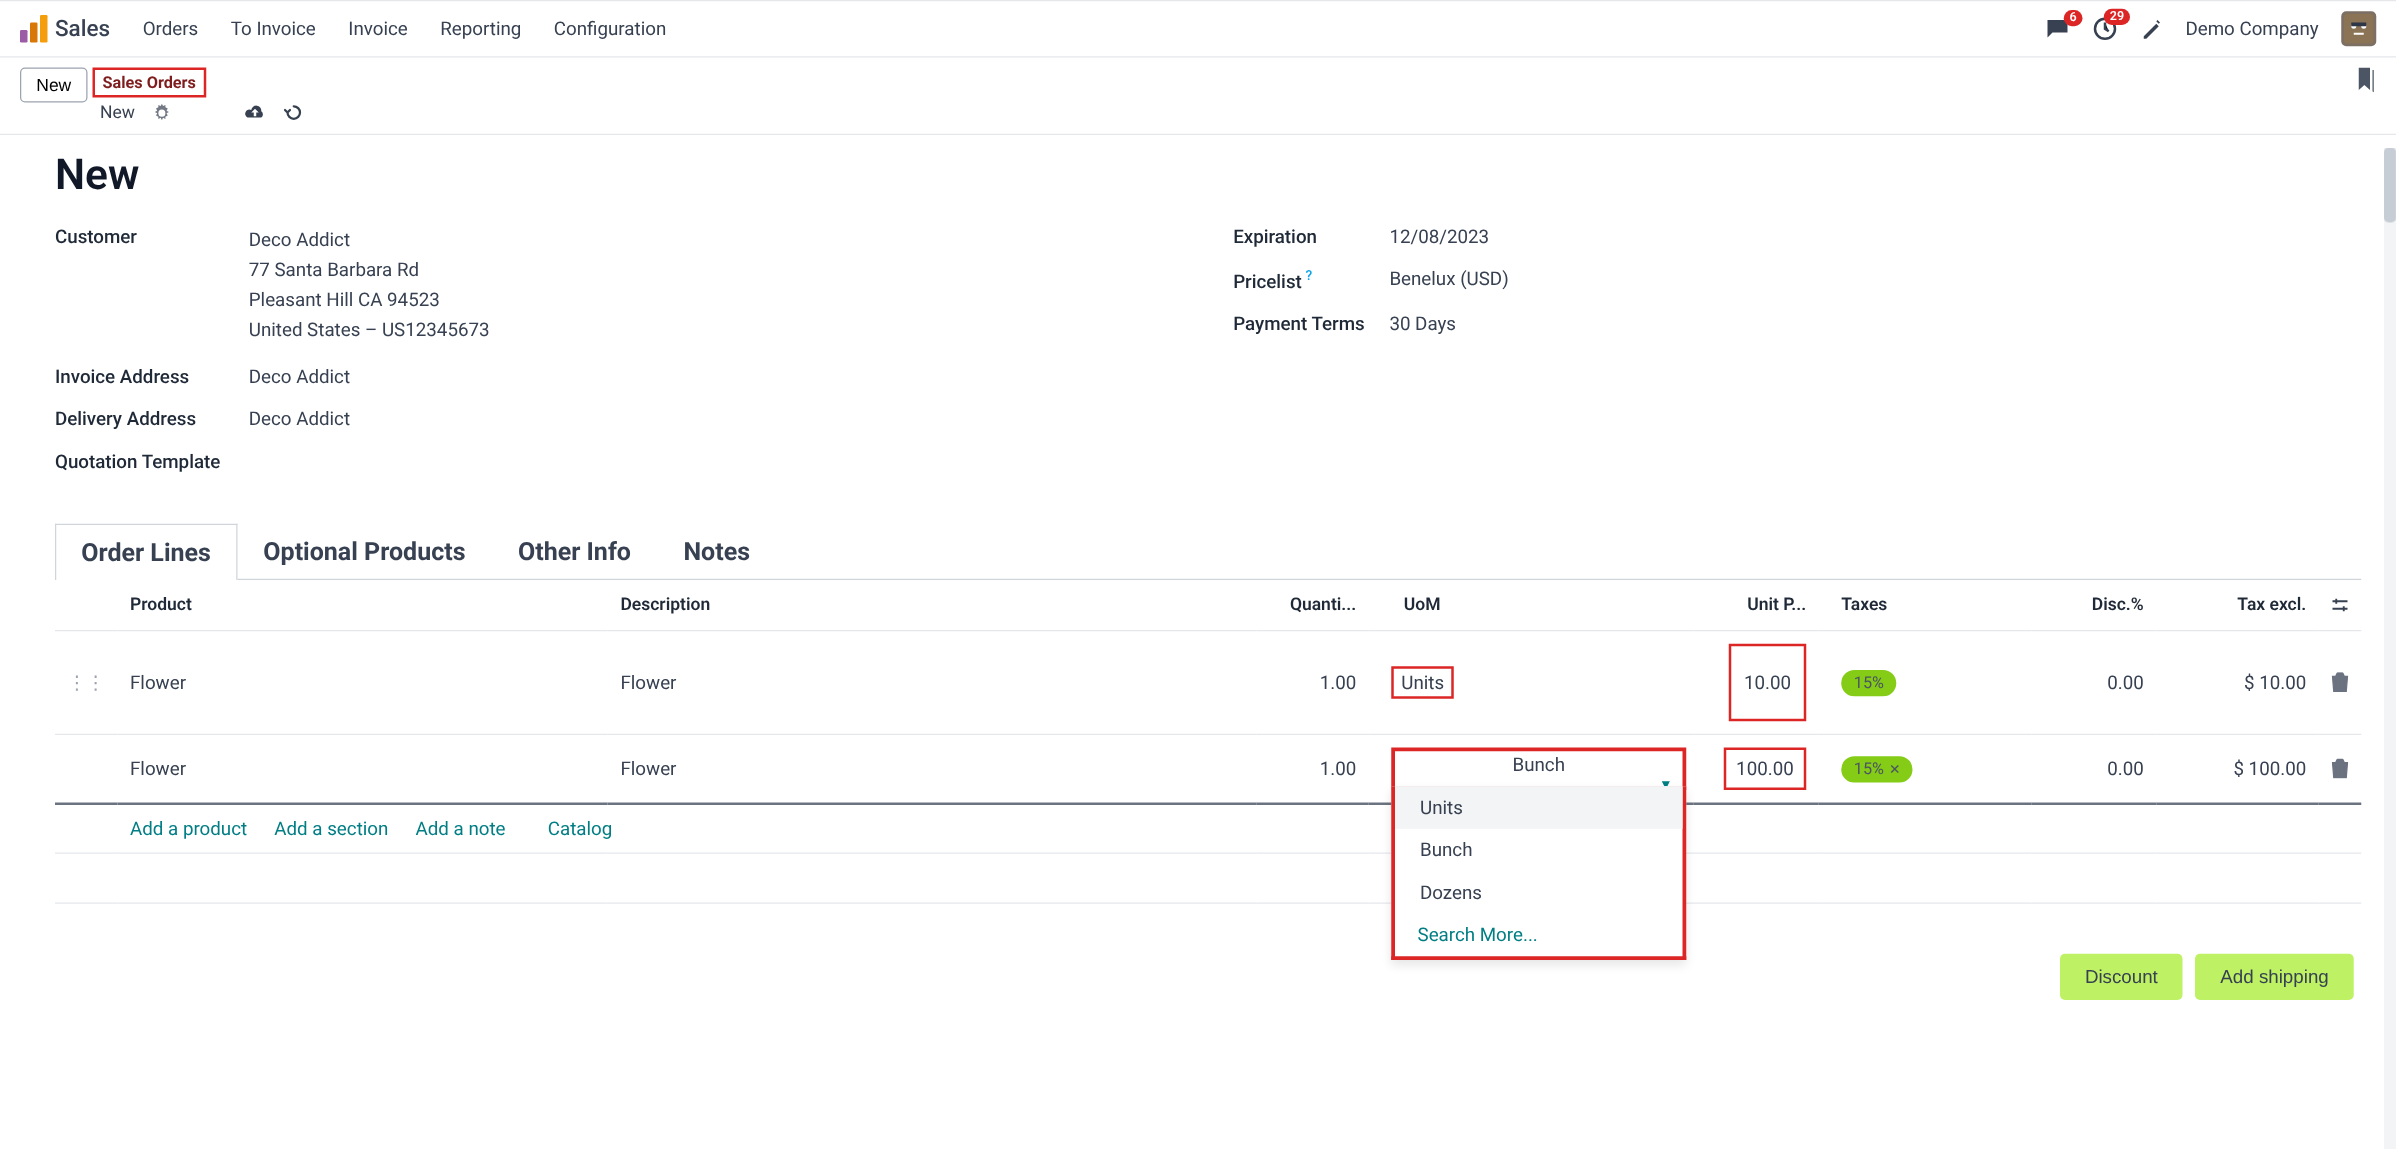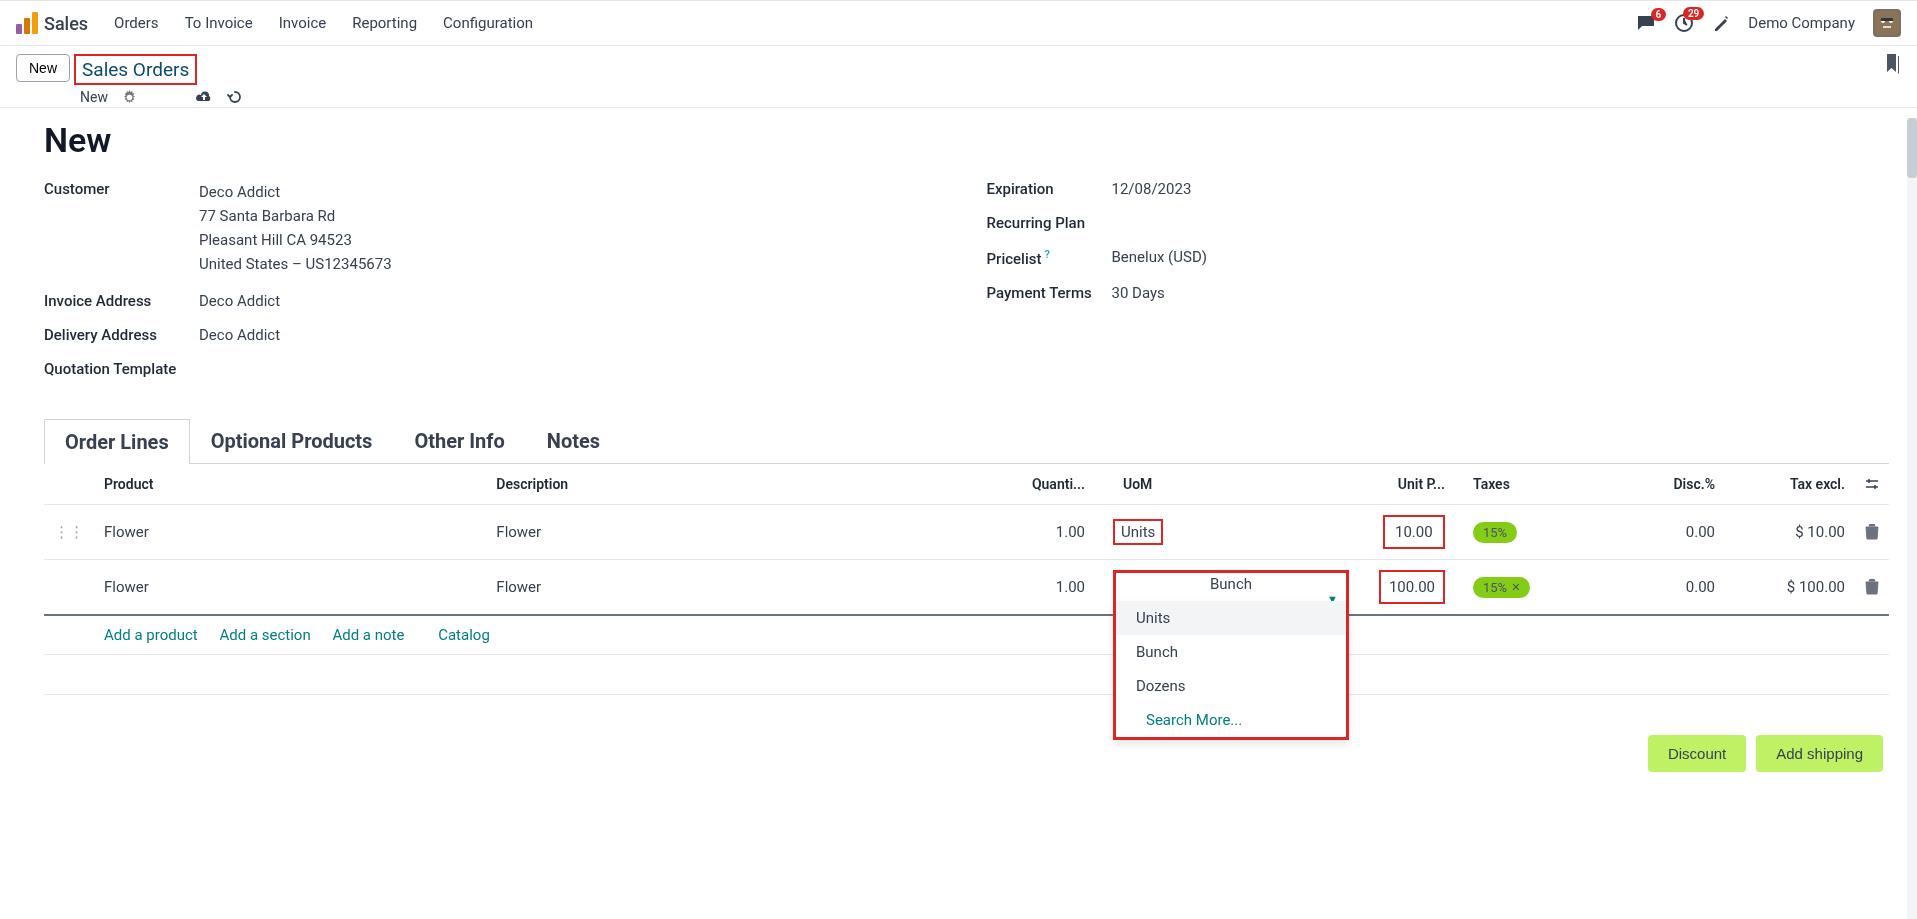--- a/index.html
+++ b/index.html
@@ -19,21 +19,21 @@
 .topbar-right { margin-left: auto; display: flex; align-items: center; gap: 18px; }
 .icon-btn { position: relative; cursor: pointer; }
 .badge { position: absolute; top: -6px; right: -10px; background: #dc2626; color: #fff; border-radius: 10px; font-size: 10px; padding: 1px 5px; font-weight: 600; }
 .company-name { font-size: 15px; }
 .avatar { width: 28px; height: 28px; border-radius: 4px; background: #7c6f64; display: flex; align-items: center; justify-content: center; font-size: 18px; }
 
 
 .subbar { display: flex; align-items: center; padding: 8px 16px 12px; border-bottom: 1px solid #e5e7eb; position: relative; }
 .new-btn { border: 1px solid #9ca3af; border-radius: 4px; padding: 5px 12px; font-size: 14px; background: #fff; cursor: pointer; margin-right: 6px; }
 .breadcrumb-box { display: inline-block; border: 2px solid #dc2626; padding: 2px 6px; margin-left: -2px; }
-.breadcrumb-link { color: #0c4a6e; font-weight: 400; font-size: 19px; }
+.breadcrumb-link { color: #7f1d1d; font-weight: 700; font-size: 13px; }
 .subbar-right { margin-left: auto; }
 
 
 .main { padding: 4px 28px 20px 44px; }
 .page-title { font-size: 34px; font-weight: 600; color: #111827; margin-bottom: 20px; margin-top: 8px; }
 .form-grid { display: flex; gap: 40px; }
 .form-col { flex: 1; }
 .field-row { display: flex; align-items: flex-start; margin-bottom: 16px; }
 .field-label { width: 155px; font-weight: 500; color: #1f2937; font-size: 15px; flex-shrink: 0; }
 .field-value { font-size: 15px; color: #374151; }
@@ -56,21 +56,21 @@
 .tax-tag .x { font-size: 11px; cursor: pointer; }
 .trash { color: #6b7280; cursor: pointer; }
 .hl-red { border: 2px solid #dc2626; padding: 2px 6px; display: inline-block; }
 .uom-cell-editing { border: 3px solid #dc2626; display: flex; align-items: center; padding: 2px 8px; position: relative; min-width: 160px; }
 .caret-down { color: #017e84; margin-left: auto; font-size: 11px; }
 
 
 .dropdown { position: absolute; top: 100%; left: -3px; width: calc(100% + 6px); border: 3px solid #dc2626; border-top: none; background: #fff; z-index: 10; box-shadow: 0 4px 8px rgba(0,0,0,.1); }
 .dropdown-item { padding: 8px 20px; font-size: 15px; cursor: pointer; }
 .dropdown-item.hovered { background: #f3f4f6; }
-.dropdown-item.link { color: #017e84; padding-left: 30px; }
+.dropdown-item.link { color: #017e84; padding-left: 18px; }
 
 
 .link-row td { border-bottom: 1px solid #e5e7eb; }
 .action-link { color: #017e84; font-size: 15px; cursor: pointer; margin-right: 18px; }
 .catalog-link { color: #017e84; font-size: 15px; cursor: pointer; margin-left: 12px; }
 
 
 .footer-btns { display: flex; justify-content: flex-end; gap: 10px; margin-top: 40px; padding-right: 6px; }
 .footer-btn { background: #bef264; border: none; border-radius: 4px; padding: 10px 20px; font-size: 15px; color: #374151; cursor: pointer; }
 
@@ -193,23 +193,20 @@
         <div class="field-label" style="width:auto">Quotation Template</div>
       </div>
     </div>
 
     <div class="form-col">
       <div class="field-row">
         <div class="field-label" style="width:125px">Expiration</div>
         <div class="field-value">12/08/2023</div>
       </div>
       <div class="field-row">
-        <div class="field-label" style="width:125px">Recurring Plan</div>
-      </div>
-      <div class="field-row">
         <div class="field-label" style="width:125px"><span>Pricelist</span><span class="help-q">?</span></div>
         <div class="field-value">Benelux (USD)</div>
       </div>
       <div class="field-row">
         <div class="field-label" style="width:125px">Payment Terms</div>
         <div class="field-value">30 Days</div>
       </div>
     </div>
   </div>
 
@@ -243,21 +240,21 @@
 
       <tr>
         <td><span class="drag-handle">⋮⋮</span></td>
         <td>Flower</td>
         <td>Flower</td>
         <td class="num">1.00</td>
         <td style="padding-left:18px">
           <span class="hl-red"><span>Units</span></span>
         </td>
         <td class="num" style="position:relative;">
-          <span class="hl-red" style="padding:6px 10px; display:inline-block; min-width:62px; text-align:left;"><span>10.00</span></span>
+          <span class="hl-red" style="padding:20px 10px; display:inline-block; min-width:62px; text-align:center;"><span>10.00</span></span>
         </td>
         <td style="padding-left:18px"><span class="tax-tag">
               <span>15%</span>
             </span></td>
         <td class="num">0.00</td>
         <td class="num">$ 10.00</td>
         <td><span class="trash"><svg width="14" height="16" viewBox="0 0 14 16">
                 <path fill="#6b7280" d="M1 3h12l-1 12H2L1 3zm4-3h4l1 2H4l1-2zM4 6v7M7 6v7M10 6v7" stroke="#6b7280"></path>
               </svg></span></td>
       </tr>

